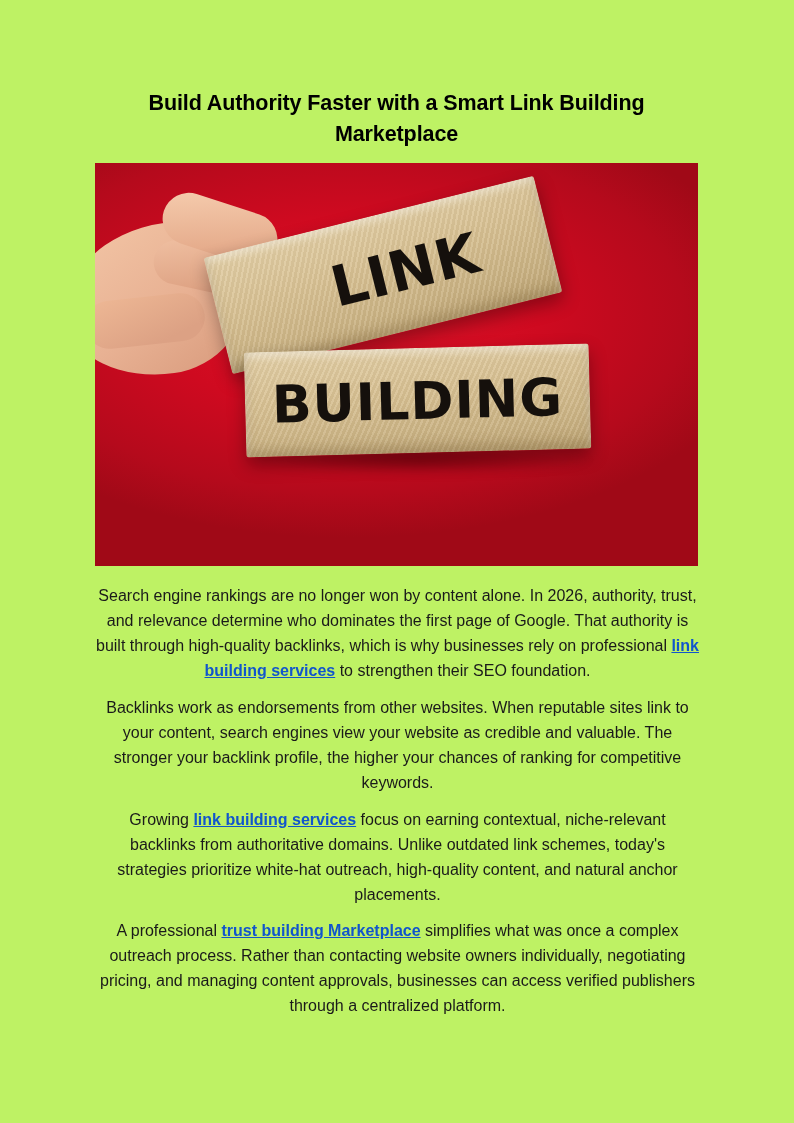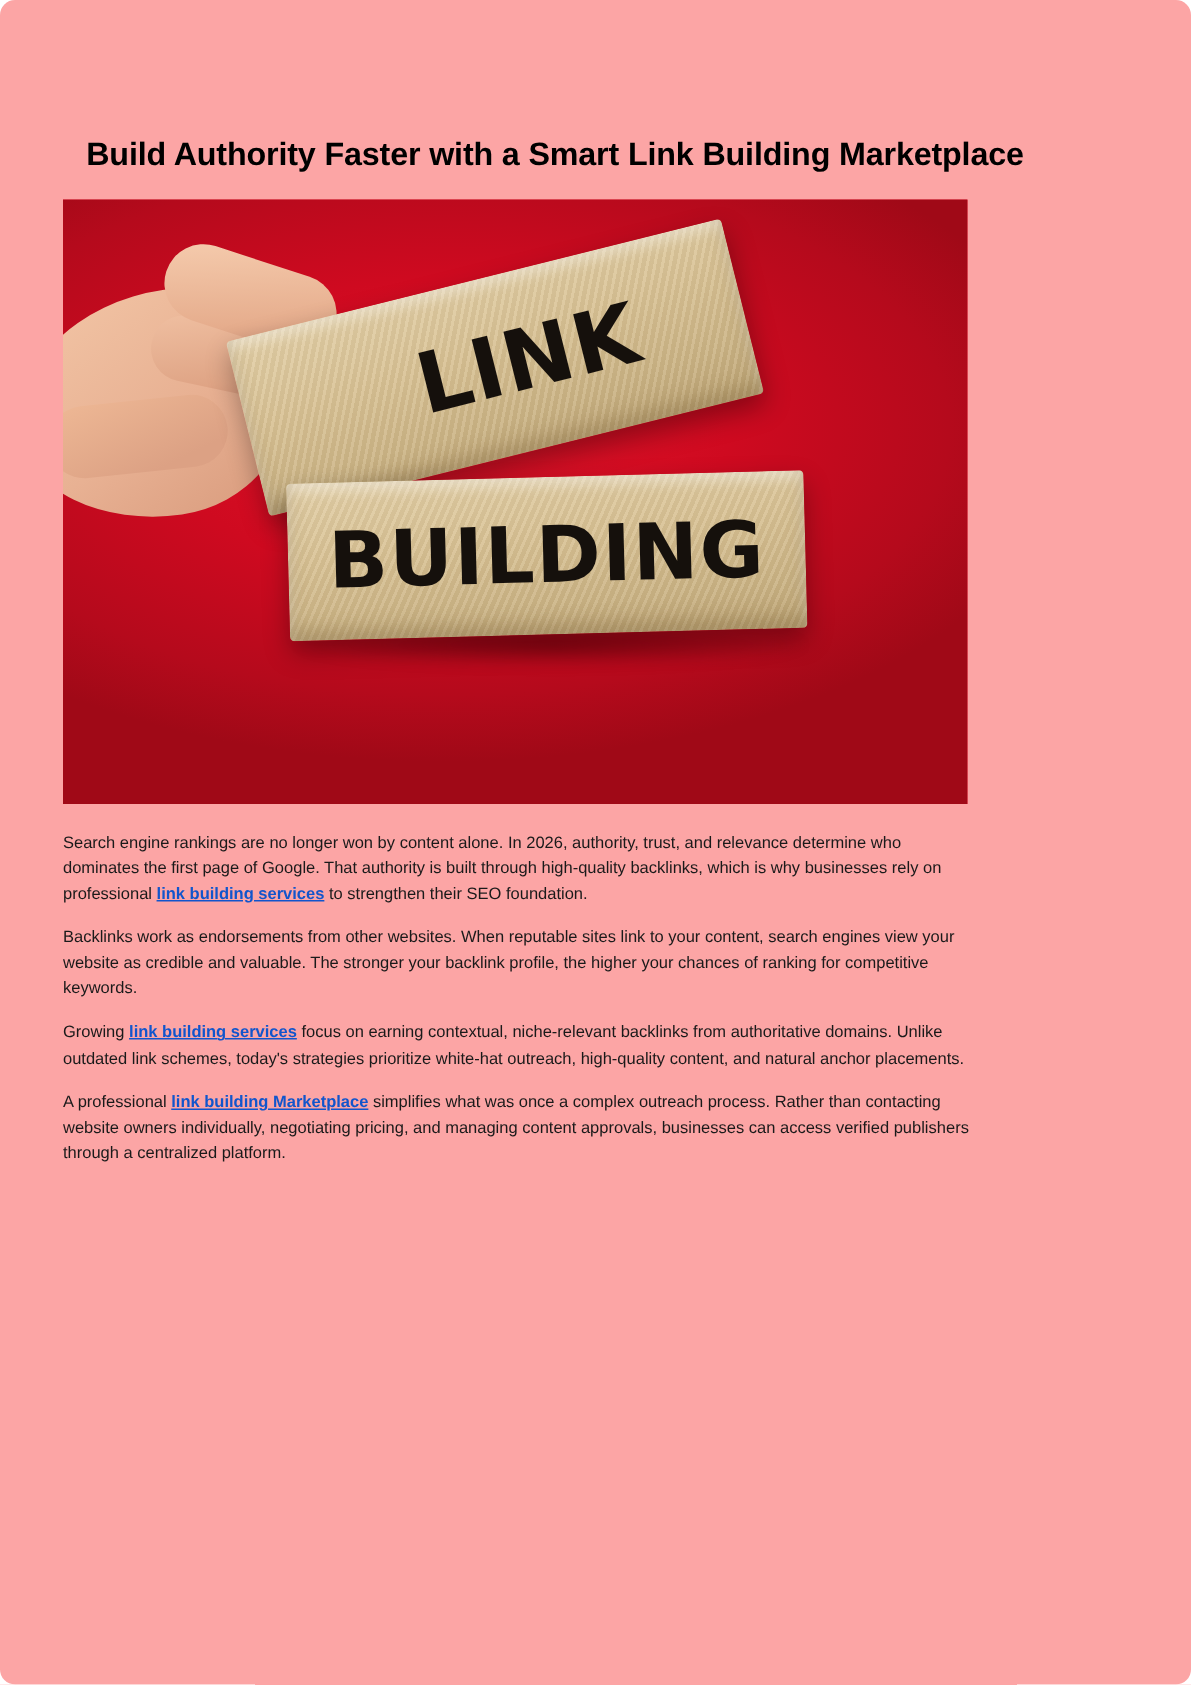--- a/index.html
+++ b/index.html
@@ -12,23 +12,22 @@
     height: 1123px;
     font-family: "Liberation Sans", sans-serif;
     color: #000000;
     position: relative;
     overflow: hidden;
   }
   .page {
     box-sizing: border-box;
     width: 794px;
     height: 1123px;
-    padding: 88px 96px 0 42px;
-    background: #fca5a5;
-    border-radius: 10px;
+    padding: 88px 96px 0 95px;
+    background: #bef264;
   }
   .doc-title {
     font-size: 21.5px;
     line-height: 1.42;
     font-weight: bold;
     text-align: center;
     margin: 0 0 14px 0;
     letter-spacing: -0.1px;
     color: #000000;
   }
@@ -134,25 +133,25 @@
     left: 150px;
     top: 282px;
     width: 350px;
     height: 30px;
     background: radial-gradient(ellipse at center, rgba(90,0,8,0.55) 0%, rgba(150,5,20,0.0) 70%);
     filter: blur(4px);
   }
 
   
   p.body {
-    font-size: 11px;
+    font-size: 16px;
     line-height: 1.56;
     margin: 0 0 12px 0;
     color: #1a1a1a;
-    text-align: left;
+    text-align: center;
   }
   h2.sub {
     font-size: 13.3px;
     line-height: 1.5;
     font-weight: bold;
     margin: 0 0 11px 0;
     color: #000000;
   }
   a.inline-link {
     color: #1155cc;
@@ -196,17 +195,17 @@
     </p>
 
 
     <p class="body">
       <span>Growing </span><a class="inline-link" href="#">link building services</a><span> focus on earning contextual, niche-relevant backlinks from authoritative domains. Unlike outdated link schemes, today's strategies prioritize white-hat outreach, high-quality content, and natural anchor placements.</span>
     </p>
 
 
 
     <p class="body">
-      <span>A professional </span><a class="inline-link" href="#">link building Marketplace</a><span> simplifies what was once a complex outreach process. Rather than contacting website owners individually, negotiating pricing, and managing content approvals, businesses can access verified publishers through a centralized platform.</span>
+      <span>A professional </span><a class="inline-link" href="#">trust building Marketplace</a><span> simplifies what was once a complex outreach process. Rather than contacting website owners individually, negotiating pricing, and managing content approvals, businesses can access verified publishers through a centralized platform.</span>
     </p>
 
   </div>
 </div>
 
 </body></html>

